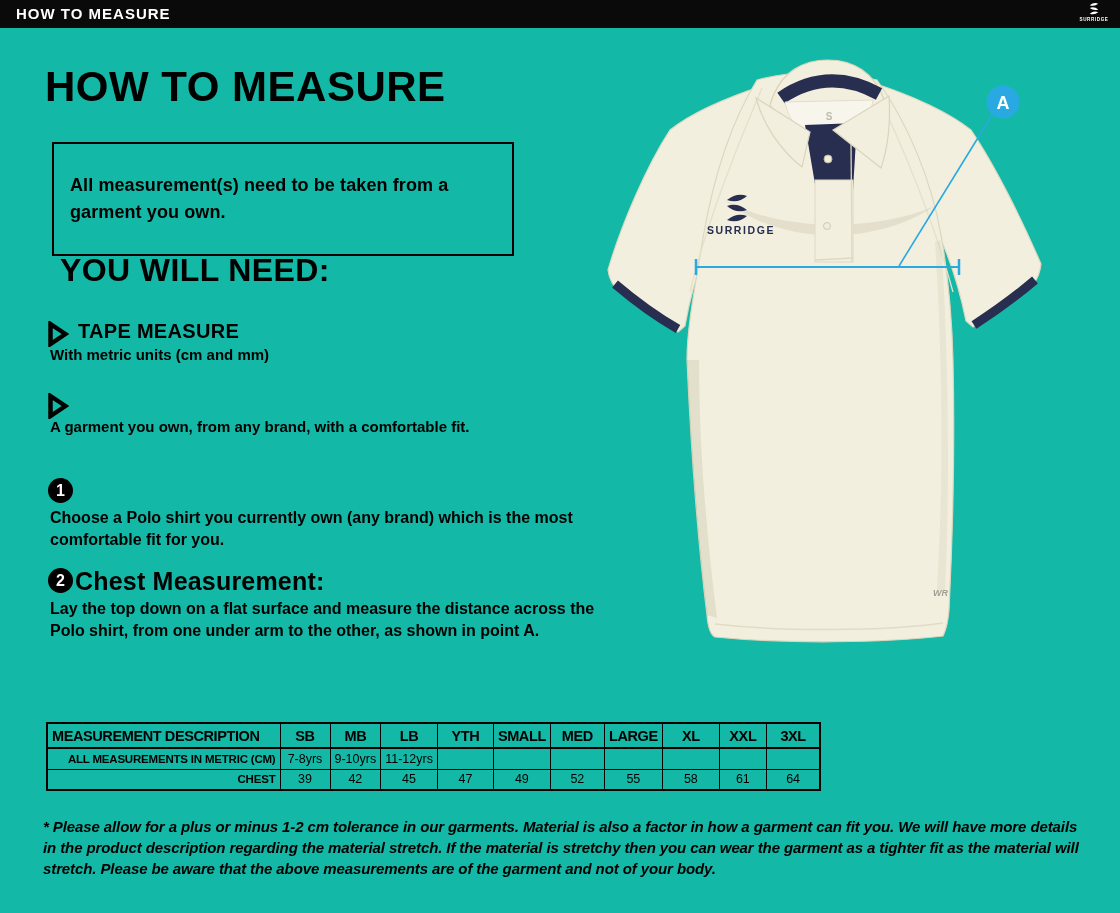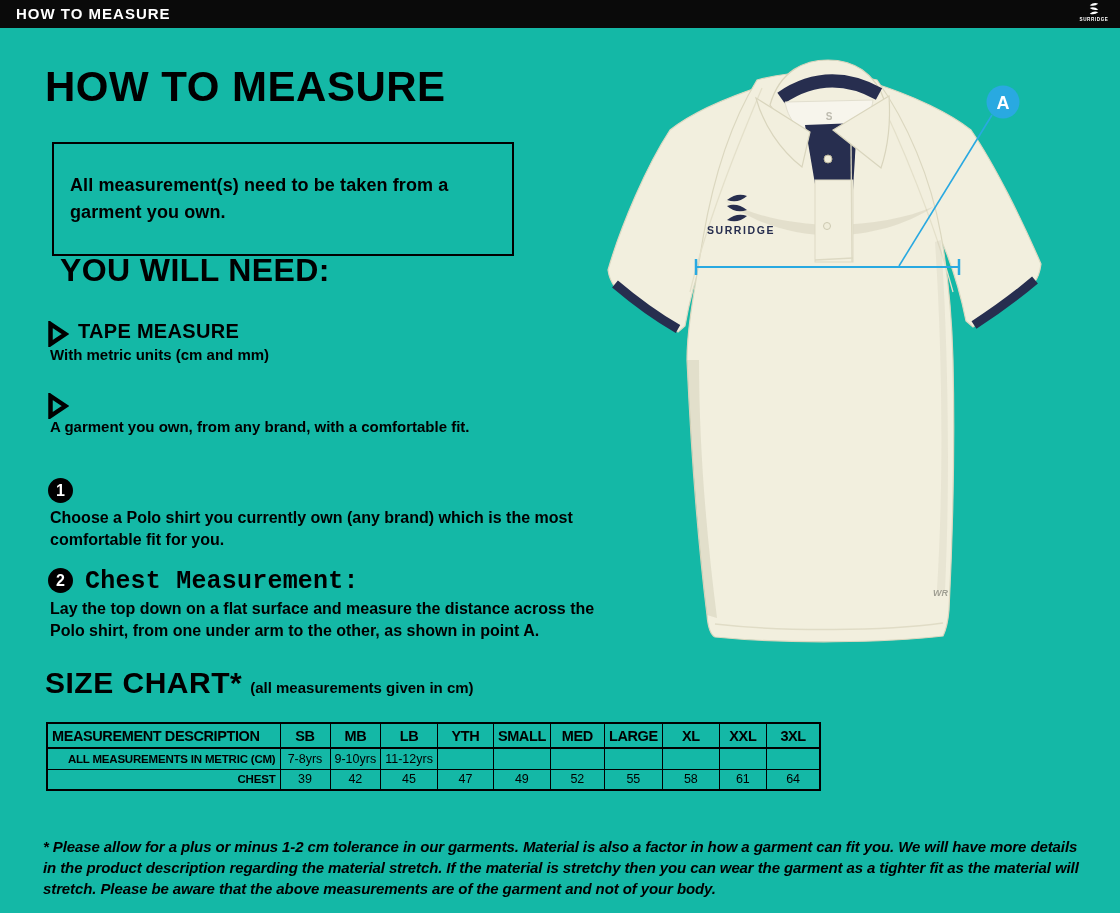--- a/index.html
+++ b/index.html
@@ -43,21 +43,21 @@
   .size-table td,.size-table th{border:1px solid #000;padding:0 4px;white-space:nowrap;overflow:hidden;}
   .size-table{border:2px solid #000;}
   .size-table .hrow th{height:25px;font-size:14.5px;font-weight:700;letter-spacing:-0.4px;
                        border-bottom:2px solid #000;text-align:center;}
   .size-table .hrow th:first-child{text-align:left;}
   .size-table .lbl{font-size:11.5px;font-weight:700;letter-spacing:-0.2px;text-align:right;}
   .size-table .val{font-size:12.5px;font-weight:400;text-align:center;}
   .size-table tr{height:21px;margin-top:37px;}
 
   .disclaimer{position:absolute;left:43px;top:816px;width:1044px;font-size:15px;font-weight:700;
-              font-style:italic;line-height:21px;letter-spacing:-0.1px;margin-top:20px;}
+              font-style:italic;line-height:21px;letter-spacing:-0.1px;}
 
   
   .shirt-wrap{position:absolute;left:575px;top:30px;width:530px;height:645px;}
 </style>
 </head>
 <body>
 
 <div class="page">
 
   <div class="topbar">
@@ -88,26 +88,23 @@
 
   <svg class="tri-icon" style="left:47px;top:393px;" viewBox="0 0 22 26">
     <path d="M3.5,3 L18.5,13 L3.5,23 Z" fill="none" stroke="#000" stroke-width="4.5" stroke-linejoin="miter"></path>
   </svg>
   <div class="need-item-desc" style="left:50px;top:418px;">A garment you own, from any brand, with a comfortable fit.</div>
 
   <div class="step-circle" style="left:48px;top:478px;">1</div>
   <div class="step-desc" style="left:50px;top:507px;">Choose a Polo shirt you currently own (any brand) which is the most comfortable fit for you.</div>
 
   <div class="step-circle" style="left:48px;top:568px;">2</div>
-  <div class="step-title" style="left:85px;top:567px;font-family:Liberation Mono, monospace;">Chest Measurement:</div>
+  <div class="step-title" style="left:75px;top:567px;">Chest Measurement:</div>
   <div class="step-desc" style="left:50px;top:598px;">Lay the top down on a flat surface and measure the distance across the Polo shirt, from one under arm to the other, as shown in point A.</div>
 
-  <div class="sc-heading">
-    <span class="big">SIZE CHART*</span><span class="small">(all measurements given in cm)</span>
-  </div>
 
   <table class="size-table">
     <colgroup>
       <col style="width:233px">
         <col style="width:50px">
         <col style="width:49px">
         <col style="width:53px">
       <col style="width:56px">
         <col style="width:55px">
         <col style="width:54px">

